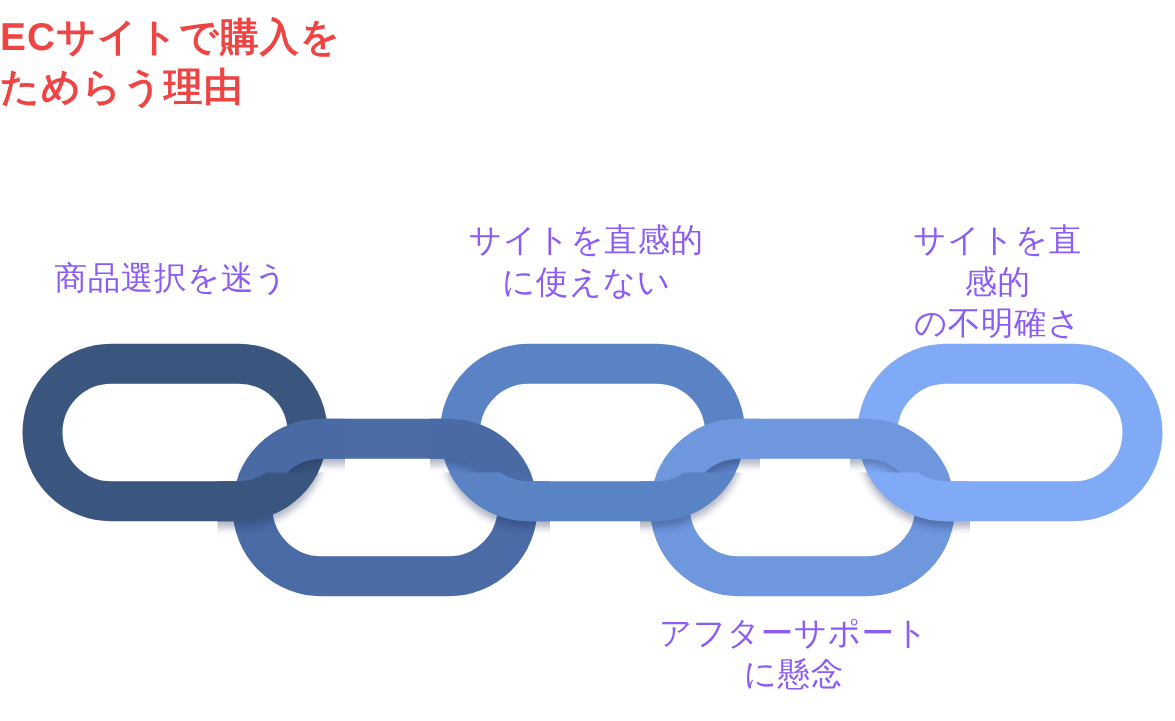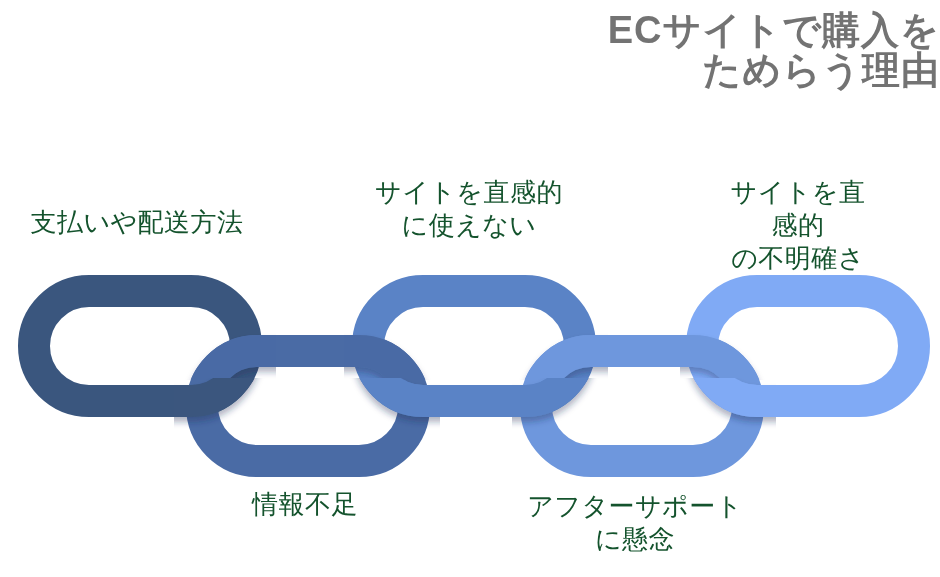--- a/index.html
+++ b/index.html
@@ -9,37 +9,37 @@
     height: 577px;
     background: #ffffff;
     overflow: hidden;
     font-family: "Liberation Sans", sans-serif;
   }
   .title {
     position: absolute;
     top: 10px;
     left: 0;
     width: 100%;
-    text-align: right;
-    font-size: 38px;
+    text-align: left;
+    font-size: 31px;
     font-weight: 700;
     line-height: 40px;
     letter-spacing: 1px;
-    color: #737373;
+    color: #ef4444;
     white-space: pre-line;
   }
   .chain-label {
     position: absolute;
     transform: translateX(-50%);
     text-align: center;
     font-size: 26px;
     font-weight: 500;
     line-height: 33px;
     letter-spacing: 0.5px;
-    color: #14532d;
+    color: #8b5cf6;
     white-space: pre-line;
   }
   .label-1 { left: 137px; top: 206px; }
   .label-3 { left: 469px; top: 176px; }
   .label-5 { left: 798px; top: 176px; }
   .label-2 { left: 305px; top: 488px; }
   .label-4 { left: 635px; top: 490px; }
   .chain-svg {
     position: absolute;
     left: 0;
@@ -47,29 +47,28 @@
   }
 </style>
 </head>
 <body>
 
 <div class="canvas">
 
   <div class="title">ECサイトで購入を
 ためらう理由</div>
 
-  <div class="chain-label label-1">支払いや配送方法</div>
+  <div class="chain-label label-1">商品選択を迷う</div>
 
   <div class="chain-label label-3">サイトを直感的
 に使えない</div>
 
   <div class="chain-label label-5">サイトを直感的
 の不明確さ</div>
 
-  <div class="chain-label label-2">情報不足</div>
 
   <div class="chain-label label-4">アフターサポート
 に懸念</div>
 
   <svg class="chain-svg" width="940" height="577" viewBox="0 0 940 577">
     <defs>
       <filter id="crossShadow" x="-30%" y="-30%" width="160%" height="160%">
         <feDropShadow dx="0" dy="5" stdDeviation="3" flood-opacity="0.35" flood-color="#1c2f52"></feDropShadow>
       </filter>
       <clipPath id="clipT12">

